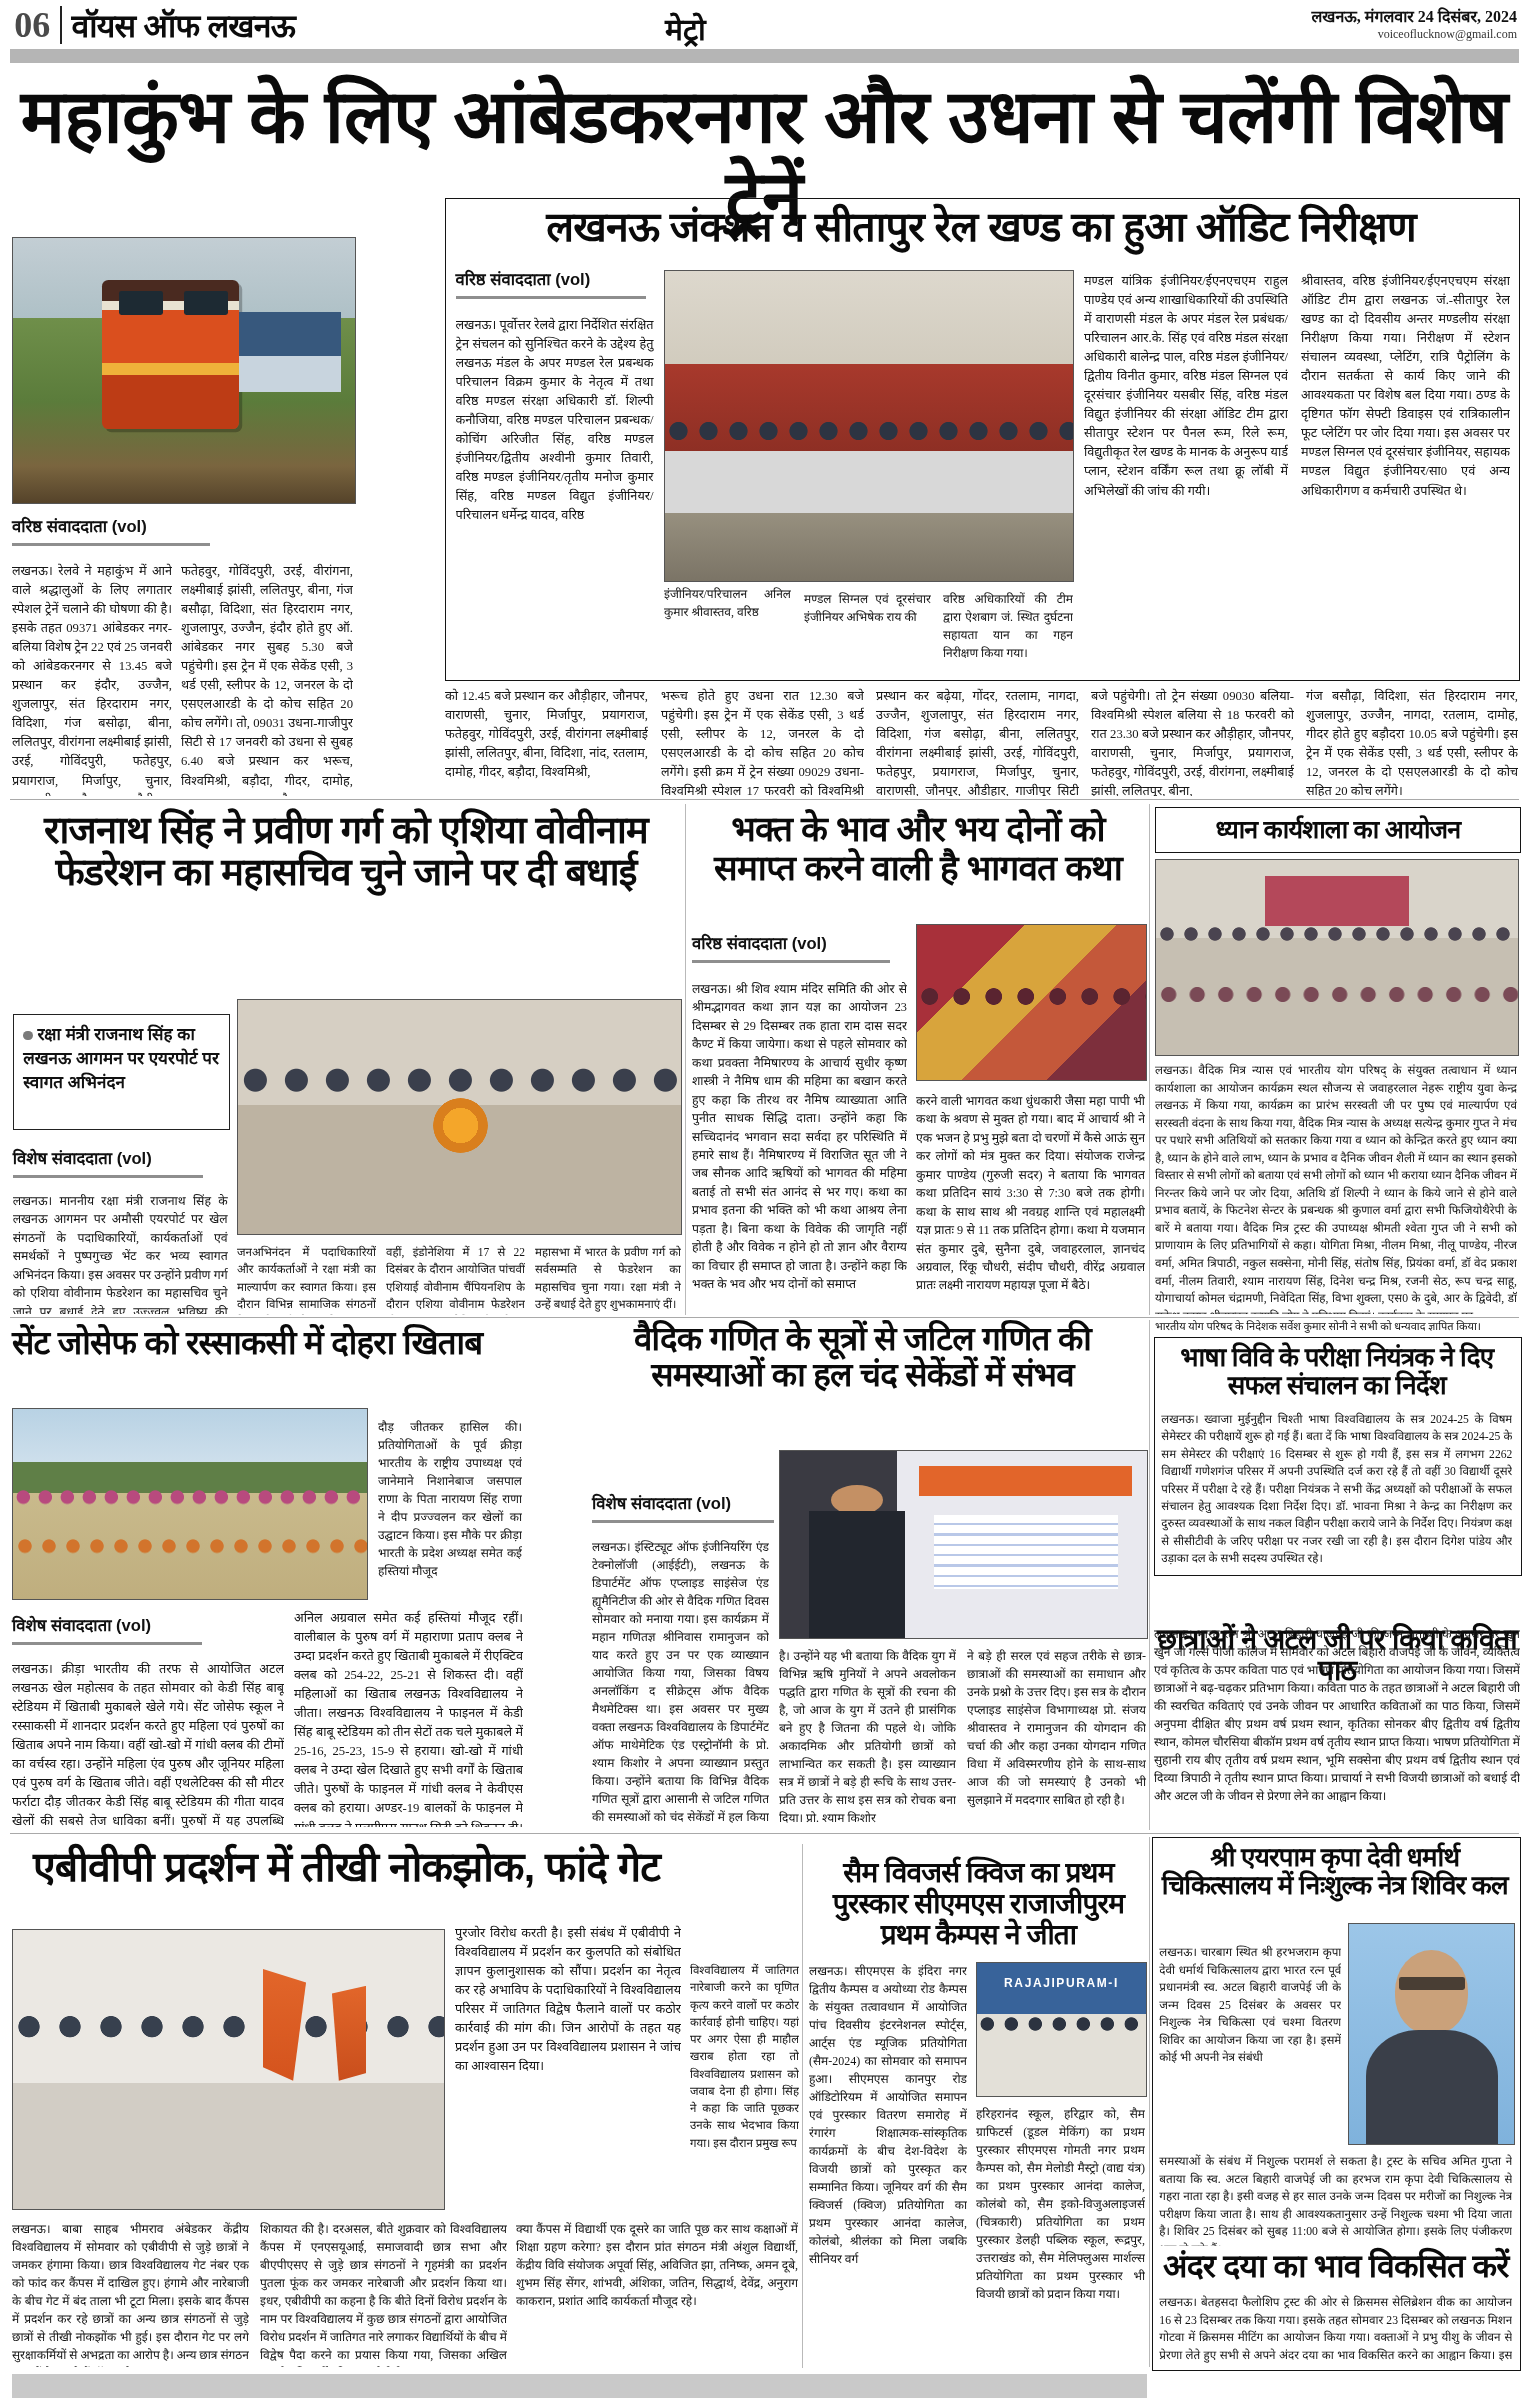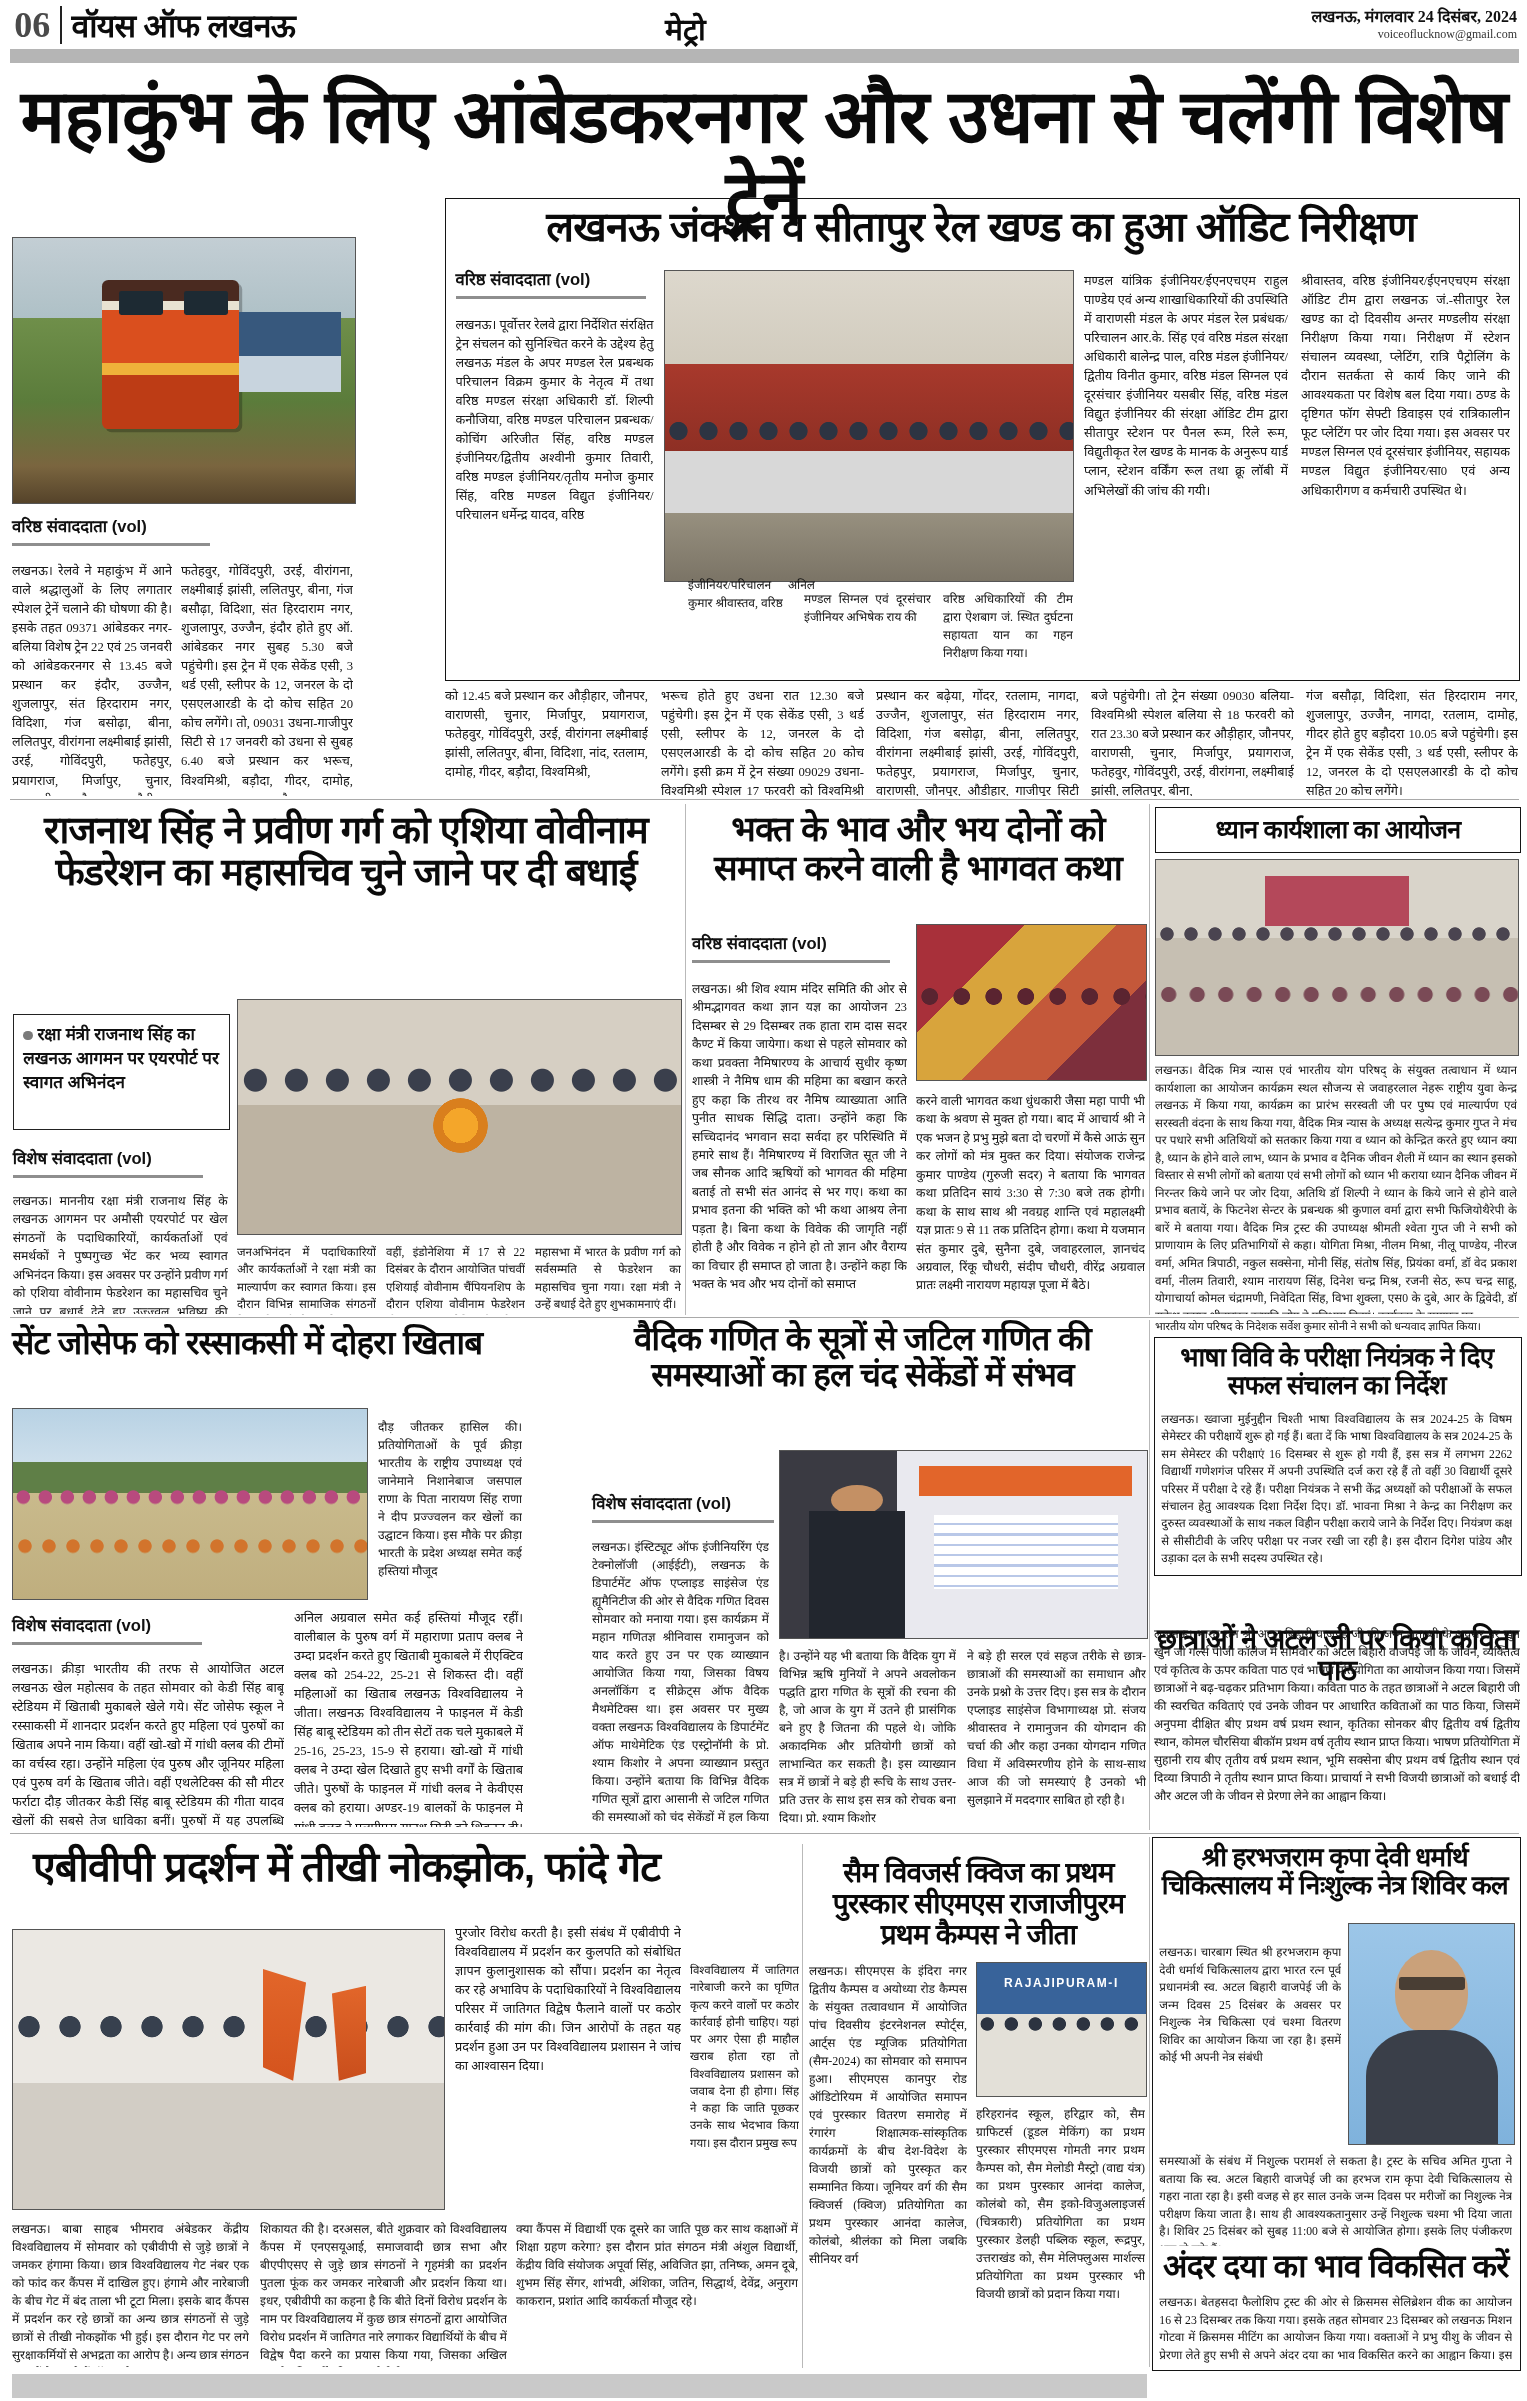--- a/index.html
+++ b/index.html
@@ -69,21 +69,21 @@
   <div class="abs boxed" style="left:445px;top:198px;width:1073px;height:481px;">
     <div class="abs hl" style="left:8px;top:6.3px;width:1054px;font-size:41px;">लखनऊ जंक्शन व सीतापुर रेल खण्ड का हुआ ऑडिट निरीक्षण</div>
     <div class="abs byline" style="left:9.5px;top:68px;width:190px;">वरिष्ठ संवाददाता (vol)</div>
     <div class="abs bt" style="left:9.5px;top:117px;width:198px;height:354px;">लखनऊ। पूर्वोत्तर रेलवे द्वारा निर्देशित संरक्षित ट्रेन संचलन को सुनिश्चित करने के उद्देश्य हेतु लखनऊ मंडल के अपर मण्डल रेल प्रबन्धक परिचालन विक्रम कुमार के नेतृत्व में तथा वरिष्ठ मण्डल संरक्षा अधिकारी डॉ. शिल्पी कनौजिया, वरिष्ठ मण्डल परिचालन प्रबन्धक/कोचिंग अरिजीत सिंह, वरिष्ठ मण्डल इंजीनियर/द्वितीय अश्वीनी कुमार तिवारी, वरिष्ठ मण्डल इंजीनियर/तृतीय मनोज कुमार सिंह, वरिष्ठ मण्डल विद्युत इंजीनियर/परिचालन धर्मेन्द्र यादव, वरिष्ठ</div>
     <div class="ph" style="left:218px;top:71px;width:408px;height:310px;">
       <div class="layer" style="left:0;top:0;right:0;height:36%;background:linear-gradient(180deg,#ddd8cd,#cfc9bb);"></div>
       <div class="layer" style="left:0;top:30%;right:0;height:28%;background:linear-gradient(180deg,#a8392c,#8e2f24);"></div>
       <div class="layer crowd" style="left:0;top:48%;right:0;height:30%;background-image:radial-gradient(circle 9.5px at 13.5px 11px,#2d3442 8.7px,transparent 9.5px);background-size:30px 41px;"></div>
       <div class="layer" style="left:0;bottom:0;right:0;height:22%;background:linear-gradient(180deg,#97907f,#7b7466);"></div>
     </div>
-    <div class="abs bt" style="left:218px;top:377px;width:127px;height:81px;font-size:12px;margin-left:24px;">इंजीनियर/परिचालन अनिल कुमार श्रीवास्तव, वरिष्ठ</div>
+    <div class="abs bt" style="left:218px;top:386px;width:127px;height:81px;font-size:12px;">इंजीनियर/परिचालन अनिल कुमार श्रीवास्तव, वरिष्ठ</div>
     <div class="abs bt" style="left:358px;top:391px;width:127px;height:81px;font-size:12px;">मण्डल सिग्नल एवं दूरसंचार इंजीनियर अभिषेक राय की</div>
     <div class="abs bt" style="left:497px;top:391px;width:130px;height:81px;font-size:12px;">वरिष्ठ अधिकारियों की टीम द्वारा ऐशबाग जं. स्थित दुर्घटना सहायता यान का गहन निरीक्षण किया गया।</div>
     <div class="abs bt" style="left:638px;top:73px;width:204px;height:399px;">मण्डल यांत्रिक इंजीनियर/ईएनएचएम राहुल पाण्डेय एवं अन्य शाखाधिकारियों की उपस्थिति में वाराणसी मंडल के अपर मंडल रेल प्रबंधक/परिचालन आर.के. सिंह एवं वरिष्ठ मंडल संरक्षा अधिकारी बालेन्द्र पाल, वरिष्ठ मंडल इंजीनियर/द्वितीय विनीत कुमार, वरिष्ठ मंडल सिग्नल एवं दूरसंचार इंजीनियर यसबीर सिंह, वरिष्ठ मंडल विद्युत इंजीनियर की संरक्षा ऑडिट टीम द्वारा सीतापुर स्टेशन पर पैनल रूम, रिले रूम, विद्युतीकृत रेल खण्ड के मानक के अनुरूप यार्ड प्लान, स्टेशन वर्किंग रूल तथा क्रू लॉबी में अभिलेखों की जांच की गयी।</div>
     <div class="abs bt" style="left:855px;top:73px;width:209px;height:399px;">श्रीवास्तव, वरिष्ठ इंजीनियर/ईएनएचएम संरक्षा ऑडिट टीम द्वारा लखनऊ जं.-सीतापुर रेल खण्ड का दो दिवसीय अन्तर मण्डलीय संरक्षा निरीक्षण किया गया। निरीक्षण में स्टेशन संचालन व्यवस्था, प्लेटिंग, रात्रि पैट्रोलिंग के दौरान सतर्कता से कार्य किए जाने की आवश्यकता पर विशेष बल दिया गया। ठण्ड के दृष्टिगत फॉग सेफ्टी डिवाइस एवं रात्रिकालीन फूट प्लेटिंग पर जोर दिया गया। इस अवसर पर मण्डल सिग्नल एवं दूरसंचार इंजीनियर, सहायक मण्डल विद्युत इंजीनियर/सा0 एवं अन्य अधिकारीगण व कर्मचारी उपस्थित थे।</div>
   </div>
 
   <div class="abs bt" style="left:445px;top:687px;width:203px;height:109px;">को 12.45 बजे प्रस्थान कर औड़ीहार, जौनपर, वाराणसी, चुनार, मिर्जापुर, प्रयागराज, फतेहवुर, गोविंदपुरी, उरई, वीरांगना लक्ष्मीबाई झांसी, ललितपुर, बीना, विदिशा, नांद, रतलाम, दामोह, गीदर, बड़ौदा, विश्वमिश्री,</div>
   <div class="abs bt" style="left:661px;top:687px;width:203px;height:109px;">भरूच होते हुए उधना रात 12.30 बजे पहुंचेगी। इस ट्रेन में एक सेकेंड एसी, 3 थर्ड एसी, स्लीपर के 12, जनरल के दो एसएलआरडी के दो कोच सहित 20 कोच लगेंगे। इसी क्रम में ट्रेन संख्या 09029 उधना-विश्वमिश्री स्पेशल 17 फरवरी को विश्वमिश्री से सुबह 8.15 बजे</div>
   <div class="abs bt" style="left:876px;top:687px;width:203px;height:109px;">प्रस्थान कर बढ़ेया, गोंदर, रतलाम, नागदा, उज्जैन, शुजलापुर, संत हिरदाराम नगर, विदिशा, गंज बसोढ़ा, बीना, ललितपुर, वीरांगना लक्ष्मीबाई झांसी, उरई, गोविंदपुरी, फतेहपुर, प्रयागराज, मिर्जापुर, चुनार, वाराणसी, जौनपुर, औड़ीहार, गाजीपुर सिटी होते हुए बलिया 19.00</div>
   <div class="abs bt" style="left:1091px;top:687px;width:203px;height:109px;">बजे पहुंचेगी। तो ट्रेन संख्या 09030 बलिया-विश्वमिश्री स्पेशल बलिया से 18 फरवरी को रात 23.30 बजे प्रस्थान कर औड़ीहार, जौनपर, वाराणसी, चुनार, मिर्जापुर, प्रयागराज, फतेहवुर, गोविंदपुरी, उरई, वीरांगना, लक्ष्मीबाई झांसी, ललितपुर, बीना,</div>
@@ -191,21 +191,21 @@
   <div class="ph" style="left:976px;top:1962px;width:169px;height:133px;">
     <div class="layer" style="left:0;top:0;right:0;bottom:0;background:linear-gradient(180deg,#38639a 0 38%,#e3e0d8 38% 100%);"></div>
     <div class="layer crowd" style="left:0;top:40%;right:0;height:55%;background-image:radial-gradient(circle 7.1px at 10.3px 8px,#2c3340 6.3px,transparent 7.1px);background-size:24px 35px;"></div>
     <div class="banner-txt">RAJAJIPURAM-I</div>
   </div>
   <div class="abs bt" style="left:976px;top:2105px;width:169px;height:263px;font-size:12px;">हरिहरानंद स्कूल, हरिद्वार को, सैम ग्राफिटर्स (डूडल मेकिंग) का प्रथम पुरस्कार सीएमएस गोमती नगर प्रथम कैम्पस को, सैम मेलोडी मैस्ट्रो (वाद्य यंत्र) का प्रथम पुरस्कार आनंदा कालेज, कोलंबो को, सैम इको-विजुअलाइजर्स (चित्रकारी) प्रतियोगिता का प्रथम पुरस्कार डेलही पब्लिक स्कूल, रूद्रपुर, उत्तराखंड को, सैम मेलिफ्लुअस मार्शल्स प्रतियोगिता का प्रथम पुरस्कार भी विजयी छात्रों को प्रदान किया गया।</div>
 
   <div class="abs vrule" style="left:1149px;top:1837px;height:530px;"></div>
 
   <div class="abs boxed" style="left:1152px;top:1837px;width:367px;height:532px;">
-    <div class="abs hl" style="left:6.3px;top:4.7px;width:351px;font-size:26px;">श्री हरभजराम कृपा देवी धर्मार्थ चिकित्सालय में निःशुल्क नेत्र शिविर कल</div>
+    <div class="abs hl" style="left:6.3px;top:4.7px;width:351px;font-size:26px;">श्री एयरपाम कृपा देवी धर्मार्थ चिकित्सालय में निःशुल्क नेत्र शिविर कल</div>
     <div class="abs bt" style="left:6.3px;top:82px;width:182px;height:228px;font-size:11.7px;margin-top:24px;">लखनऊ। चारबाग स्थित श्री हरभजराम कृपा देवी धर्मार्थ चिकित्सालय द्वारा भारत रत्न पूर्व प्रधानमंत्री स्व. अटल बिहारी वाजपेई जी के जन्म दिवस 25 दिसंबर के अवसर पर निशुल्क नेत्र चिकित्सा एवं चश्मा वितरण शिविर का आयोजन किया जा रहा है। इसमें कोई भी अपनी नेत्र संबंधी</div>
     <div class="ph" style="left:195px;top:85px;width:165px;height:220px;">
       <div class="layer" style="left:0;top:0;right:0;bottom:0;background:linear-gradient(180deg,#9cc6e8,#7fb2dc);"></div>
       <div class="layer" style="left:28%;top:12%;width:44%;height:38%;border-radius:50% 50% 46% 46%;background:#caa17a;"></div>
       <div class="layer" style="left:30%;top:24%;width:40%;height:6%;background:rgba(30,30,30,.75);border-radius:2.4px;"></div>
       <div class="layer" style="left:10%;top:48%;width:80%;height:52%;border-radius:40% 40% 0 0;background:#3a3f49;"></div>
     </div>
     <div class="abs bt" style="left:6.3px;top:315px;width:353px;height:93px;font-size:11.7px;">समस्याओं के संबंध में निशुल्क परामर्श ले सकता है। ट्रस्ट के सचिव अमित गुप्ता ने बताया कि स्व. अटल बिहारी वाजपेई जी का हरभज राम कृपा देवी चिकित्सालय से गहरा नाता रहा है। इसी वजह से हर साल उनके जन्म दिवस पर मरीजों का निशुल्क नेत्र परीक्षण किया जाता है। साथ ही आवश्यकतानुसार उन्हें निशुल्क चश्मा भी दिया जाता है। शिविर 25 दिसंबर को सुबह 11:00 बजे से आयोजित होगा। इसके लिए पंजीकरण शुरू हो चुके हैं।</div>
     <div class="abs hl" style="left:6.3px;top:411px;width:353px;font-size:32px;">अंदर दया का भाव विकसित करें</div>
     <div class="abs bt" style="left:6.3px;top:456px;width:353px;height:71px;font-size:11.7px;">लखनऊ। बेतहसदा फैलोशिप ट्रस्ट की ओर से क्रिसमस सेलिब्रेशन वीक का आयोजन 16 से 23 दिसम्बर तक किया गया। इसके तहत सोमवार 23 दिसम्बर को लखनऊ मिशन गोटवा में क्रिसमस मीटिंग का आयोजन किया गया। वक्ताओं ने प्रभु यीशु के जीवन से प्रेरणा लेते हुए सभी से अपने अंदर दया का भाव विकसित करने का आह्वान किया। इस अवसर पर बड़ी संख्या में श्रद्धालु उपस्थित रहे।</div>

